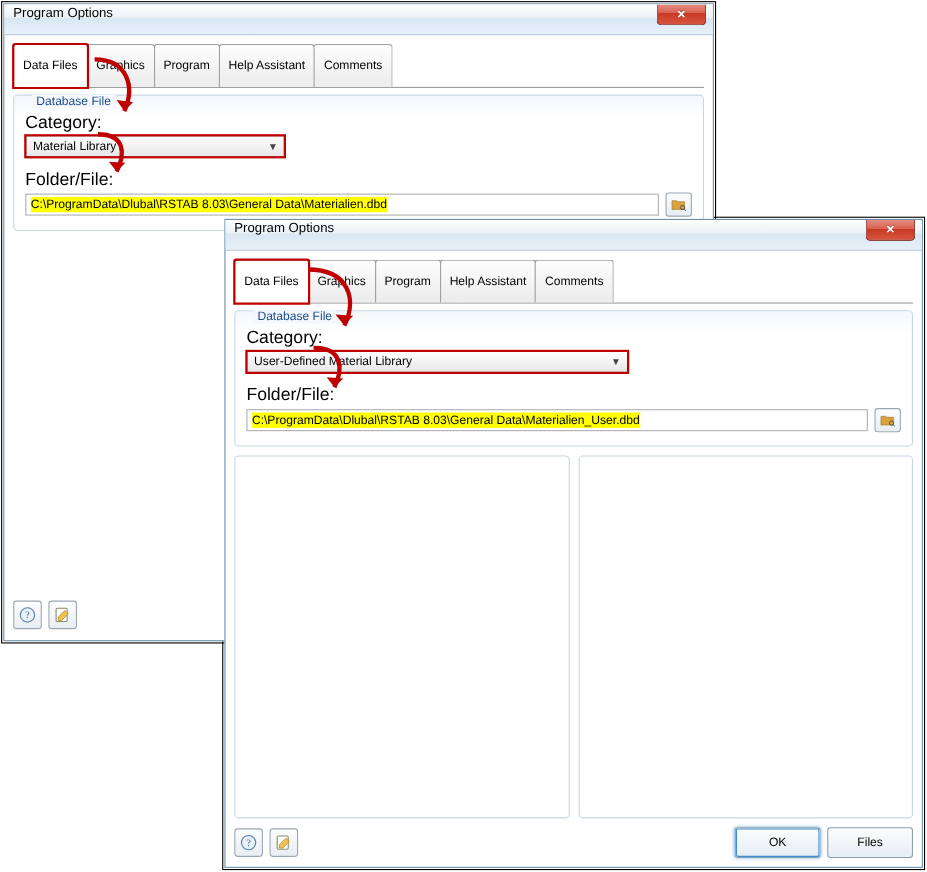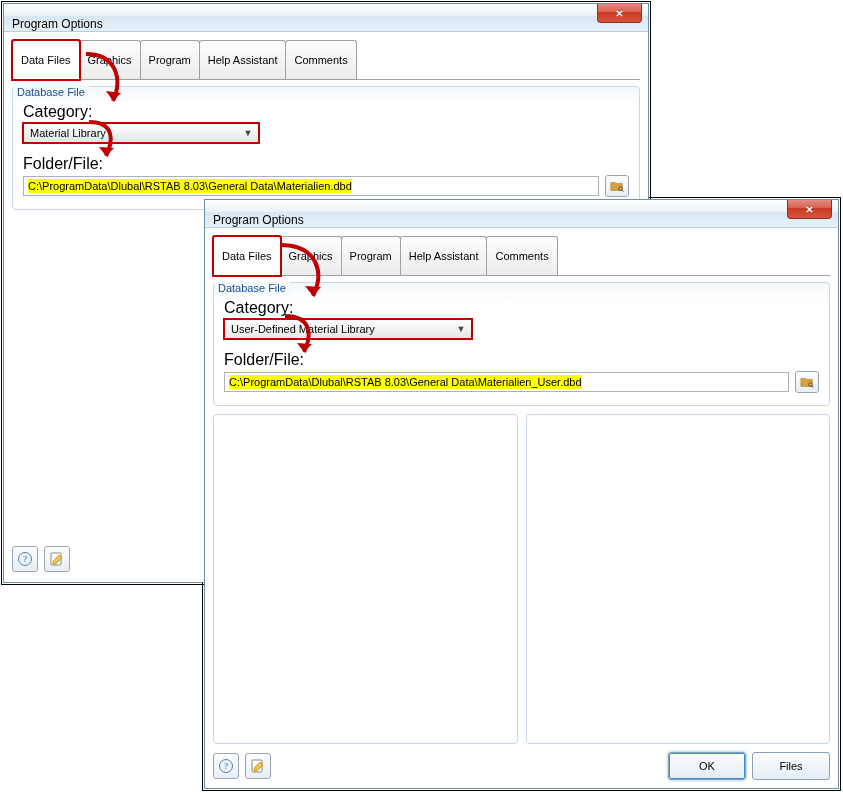--- a/index.html
+++ b/index.html
@@ -24,21 +24,21 @@
       background: #fff;
       border: 1px solid #6b8fa8;
       box-shadow: 0 0 0 1px rgba(255,255,255,0.3) inset;
     }
     .titlebar {
       height: 28px;
       background: linear-gradient(to bottom, #fdfefe 0%, #eaf1f7 45%, #d9e7f3 46%, #e6f0f8 100%);
       border-bottom: 1px solid #b7cde0;
       position: relative;
       display: flex;
-      align-items: flex-end;
+      align-items: flex-start;
       padding: 0 8px;
     }
     .titlebar-title {
       font-size: 12px;
       color: #000;
     }
     .close-btn {
       position: absolute;
       right: 6px;
       top: 0px;
@@ -96,21 +96,21 @@
       border: 1px solid #c8d6e5;
       border-radius: 4px;
       margin-top: 6px;
       padding: 10px 10px 12px 10px;
       background: linear-gradient(to bottom, #f4f8fc 0%, #ffffff 20px);
       position: relative;
     }
     .fieldset-legend {
       position: absolute;
       top: -1px;
-      left: 0;
+      left: 16px;
       background: linear-gradient(to bottom, #f4f8fc, #f4f8fc);
       padding: 0 4px;
       color: #1a4d8f;
       font-size: 11px;
     }
     .label {
       font-size: 16px;
       color: #000;
       margin-bottom: 2px;
       margin-top: 6px;
@@ -319,21 +319,21 @@
       <div class="tab"><span>Graphics</span></div>
       <div class="tab"><span>Program</span></div>
       <div class="tab"><span>Help Assistant</span></div>
       <div class="tab"><span>Comments</span></div>
     </div>
 
     <div class="fieldset">
       <span class="fieldset-legend">Database File</span>
 
       <div class="label">Category:</div>
-      <div class="combo" style="position:relative; width:248px;">
+      <div class="combo" style="position:relative; width:347px;">
         <span>User-Defined Material Library</span>
         <span class="combo-arrow">▼</span>
         <span class="combo-highlight-red"></span>
       </div>
 
       <div class="label" style="margin-top:12px;">Folder/File:</div>
       <div class="folder-row">
         <div class="folder-input">
           <span class="yellow-hl">C:\ProgramData\Dlubal\RSTAB 8.03\General Data\Materialien_User.dbd</span>
         </div>

